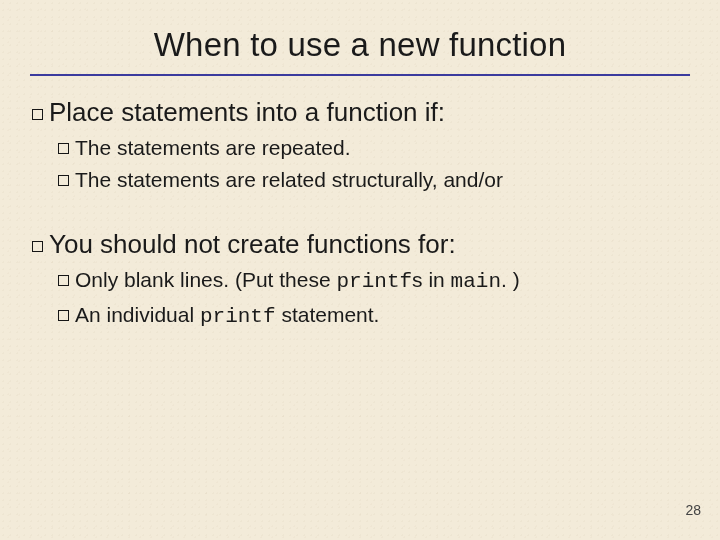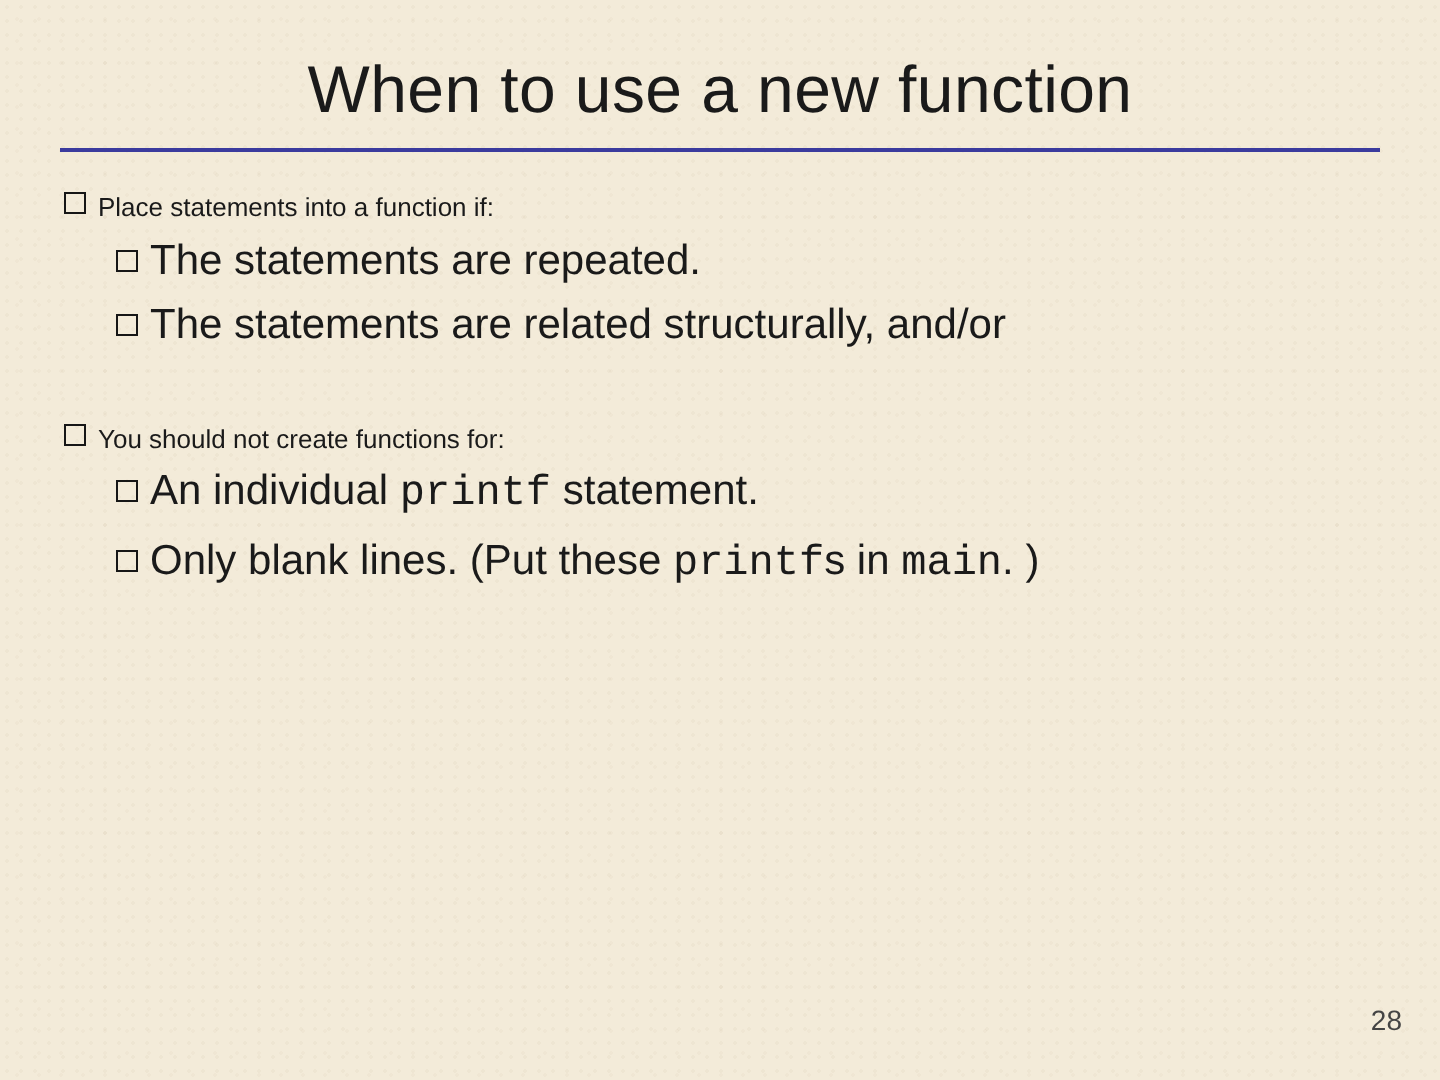--- a/index.html
+++ b/index.html
@@ -33,21 +33,21 @@
     color: #1a1a1a;
     margin: 6px 0 10px 0;
     letter-spacing: 0.2px;
   }
   .rule {
     height: 2px;
     background: #3b3b9e;
     margin: 0 0 20px 0;
   }
   .lvl1 {
-    font-size: 13px;
+    font-size: 26px;
     margin-left: 2px;
     margin-top: 14px;
     margin-bottom: 4px;
     line-height: 1.3;
   }
   .lvl2 {
     font-size: 21px;
     margin-left: 28px;
     margin-top: 4px;
     margin-bottom: 4px;
@@ -90,22 +90,22 @@
 
   <div class="lvl2">
     <span class="sq"></span><span>The statements are related structurally, and/or</span>
   </div>
 
   <div class="lvl1 block2">
     <span class="sq"></span><span>You should not create functions for:</span>
   </div>
 
   <div class="lvl2">
-    <span class="sq"></span><span>An individual </span><span class="mono">printf</span><span> statement.</span>
+    <span class="sq"></span><span>Only blank lines. (Put these </span><span class="mono">printf</span><span>s in </span><span class="mono">main</span><span>. )</span>
   </div>
 
   <div class="lvl2">
-    <span class="sq"></span><span>Only blank lines. (Put these </span><span class="mono">printf</span><span>s in </span><span class="mono">main</span><span>. )</span>
+    <span class="sq"></span><span>An individual </span><span class="mono">printf</span><span> statement.</span>
   </div>
 
 
   <div class="pagenum">28</div>
 </div>
 
 </body></html>

